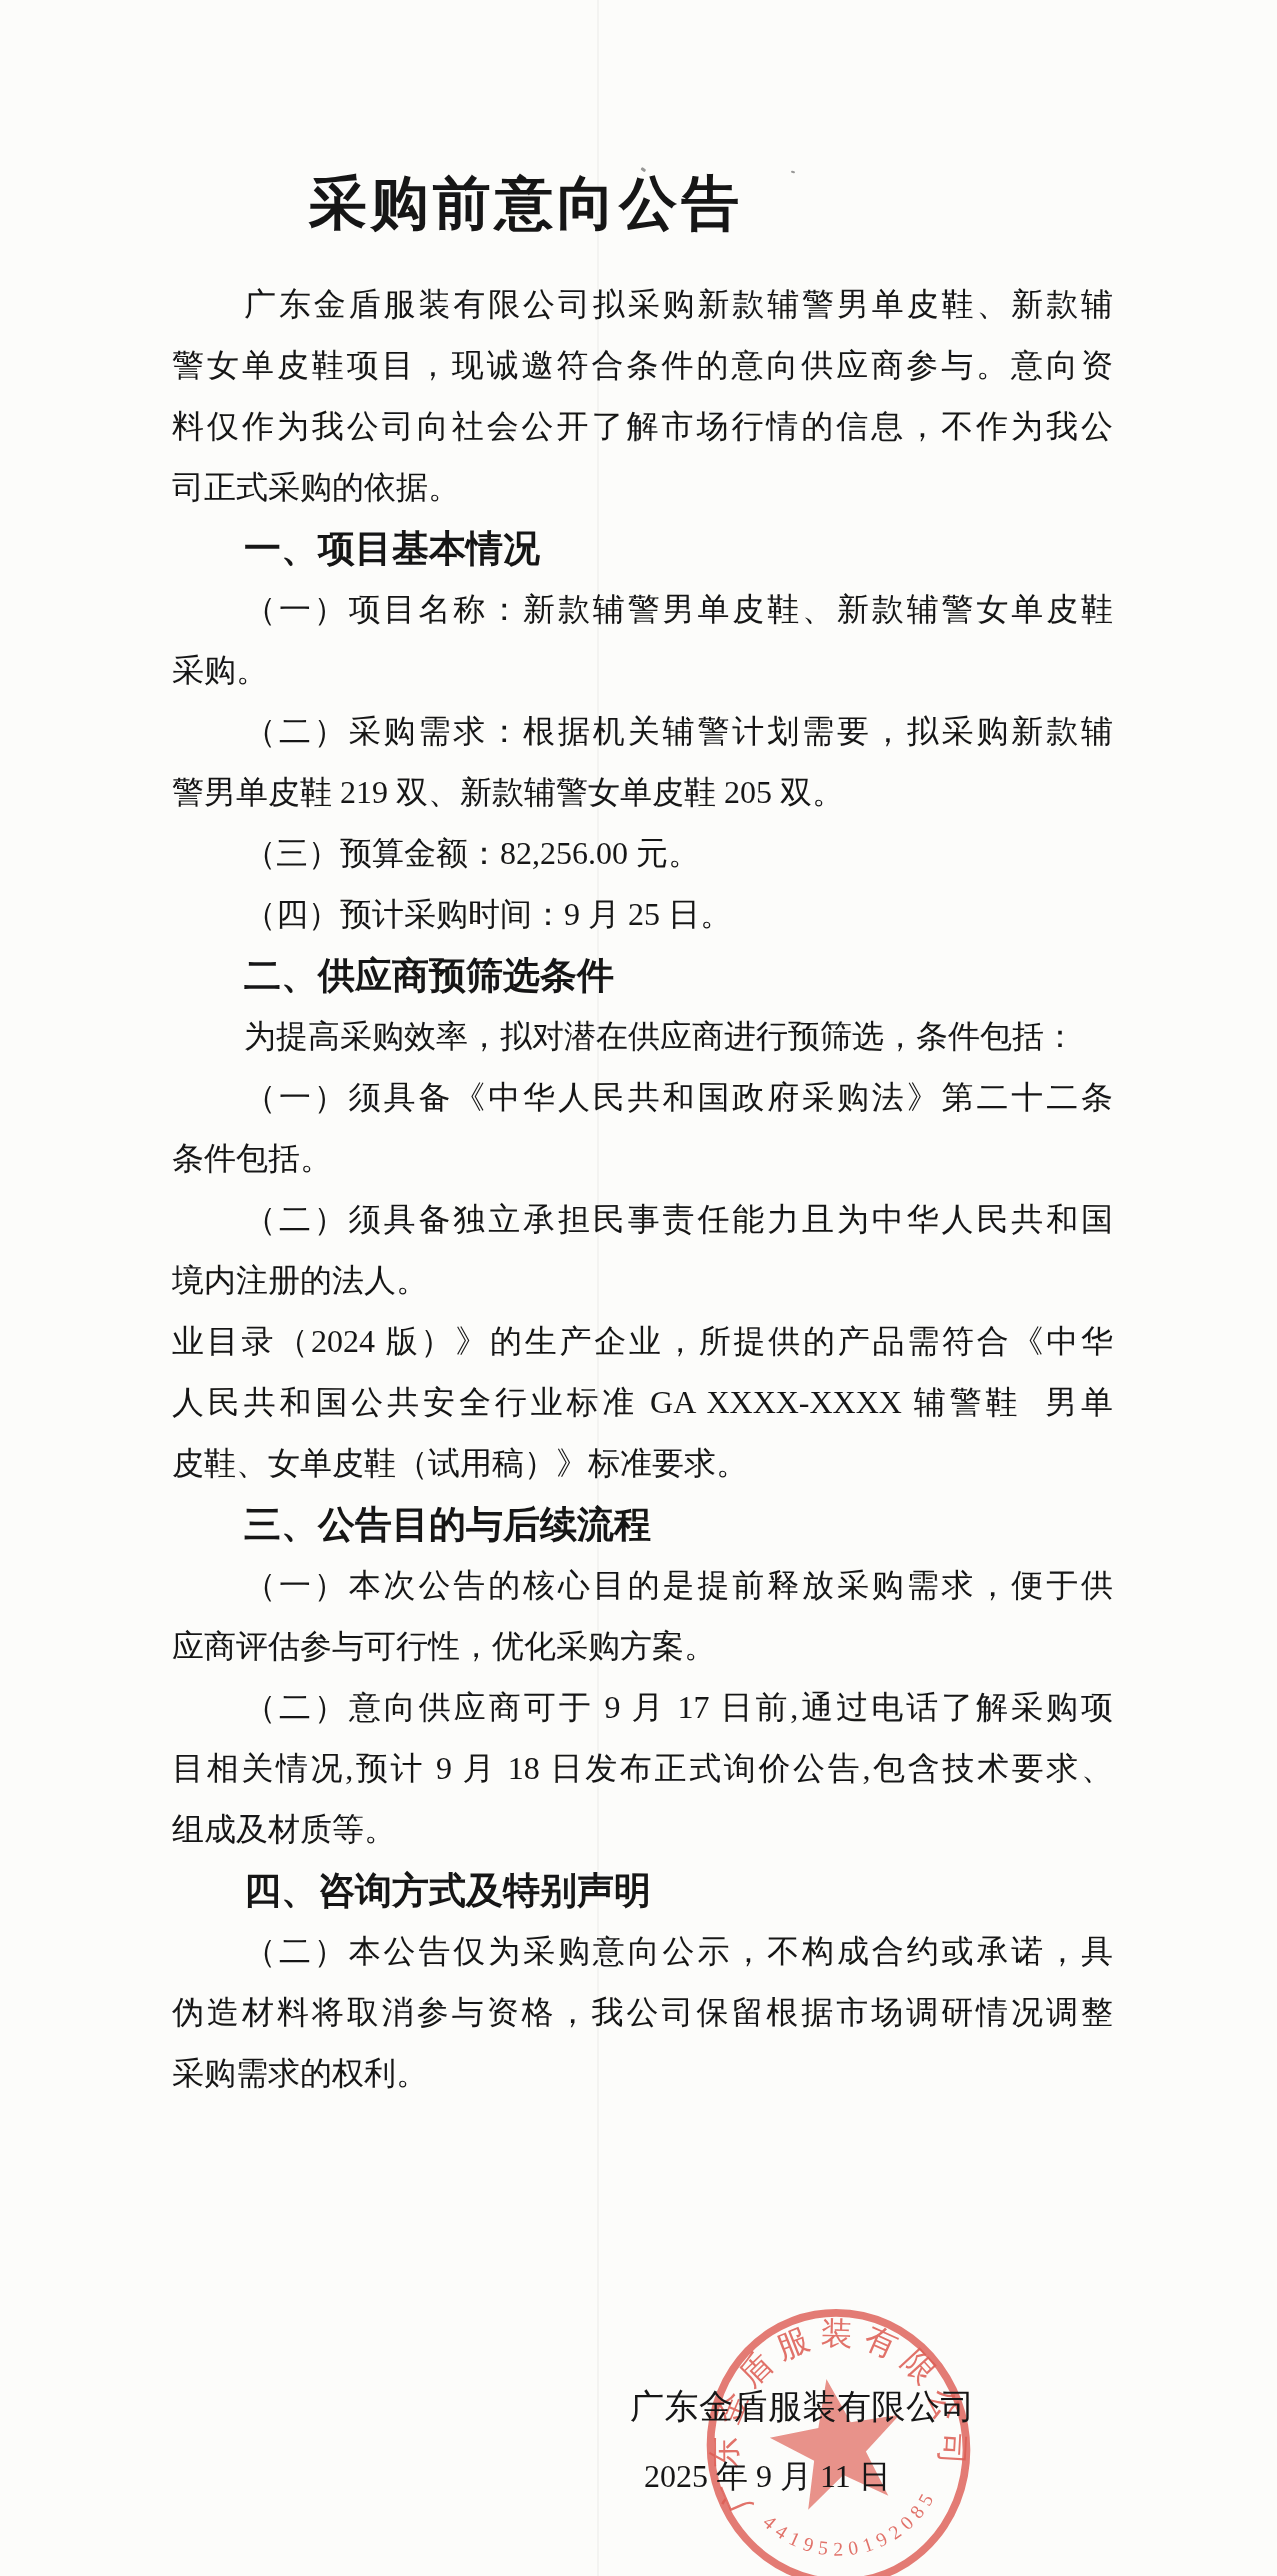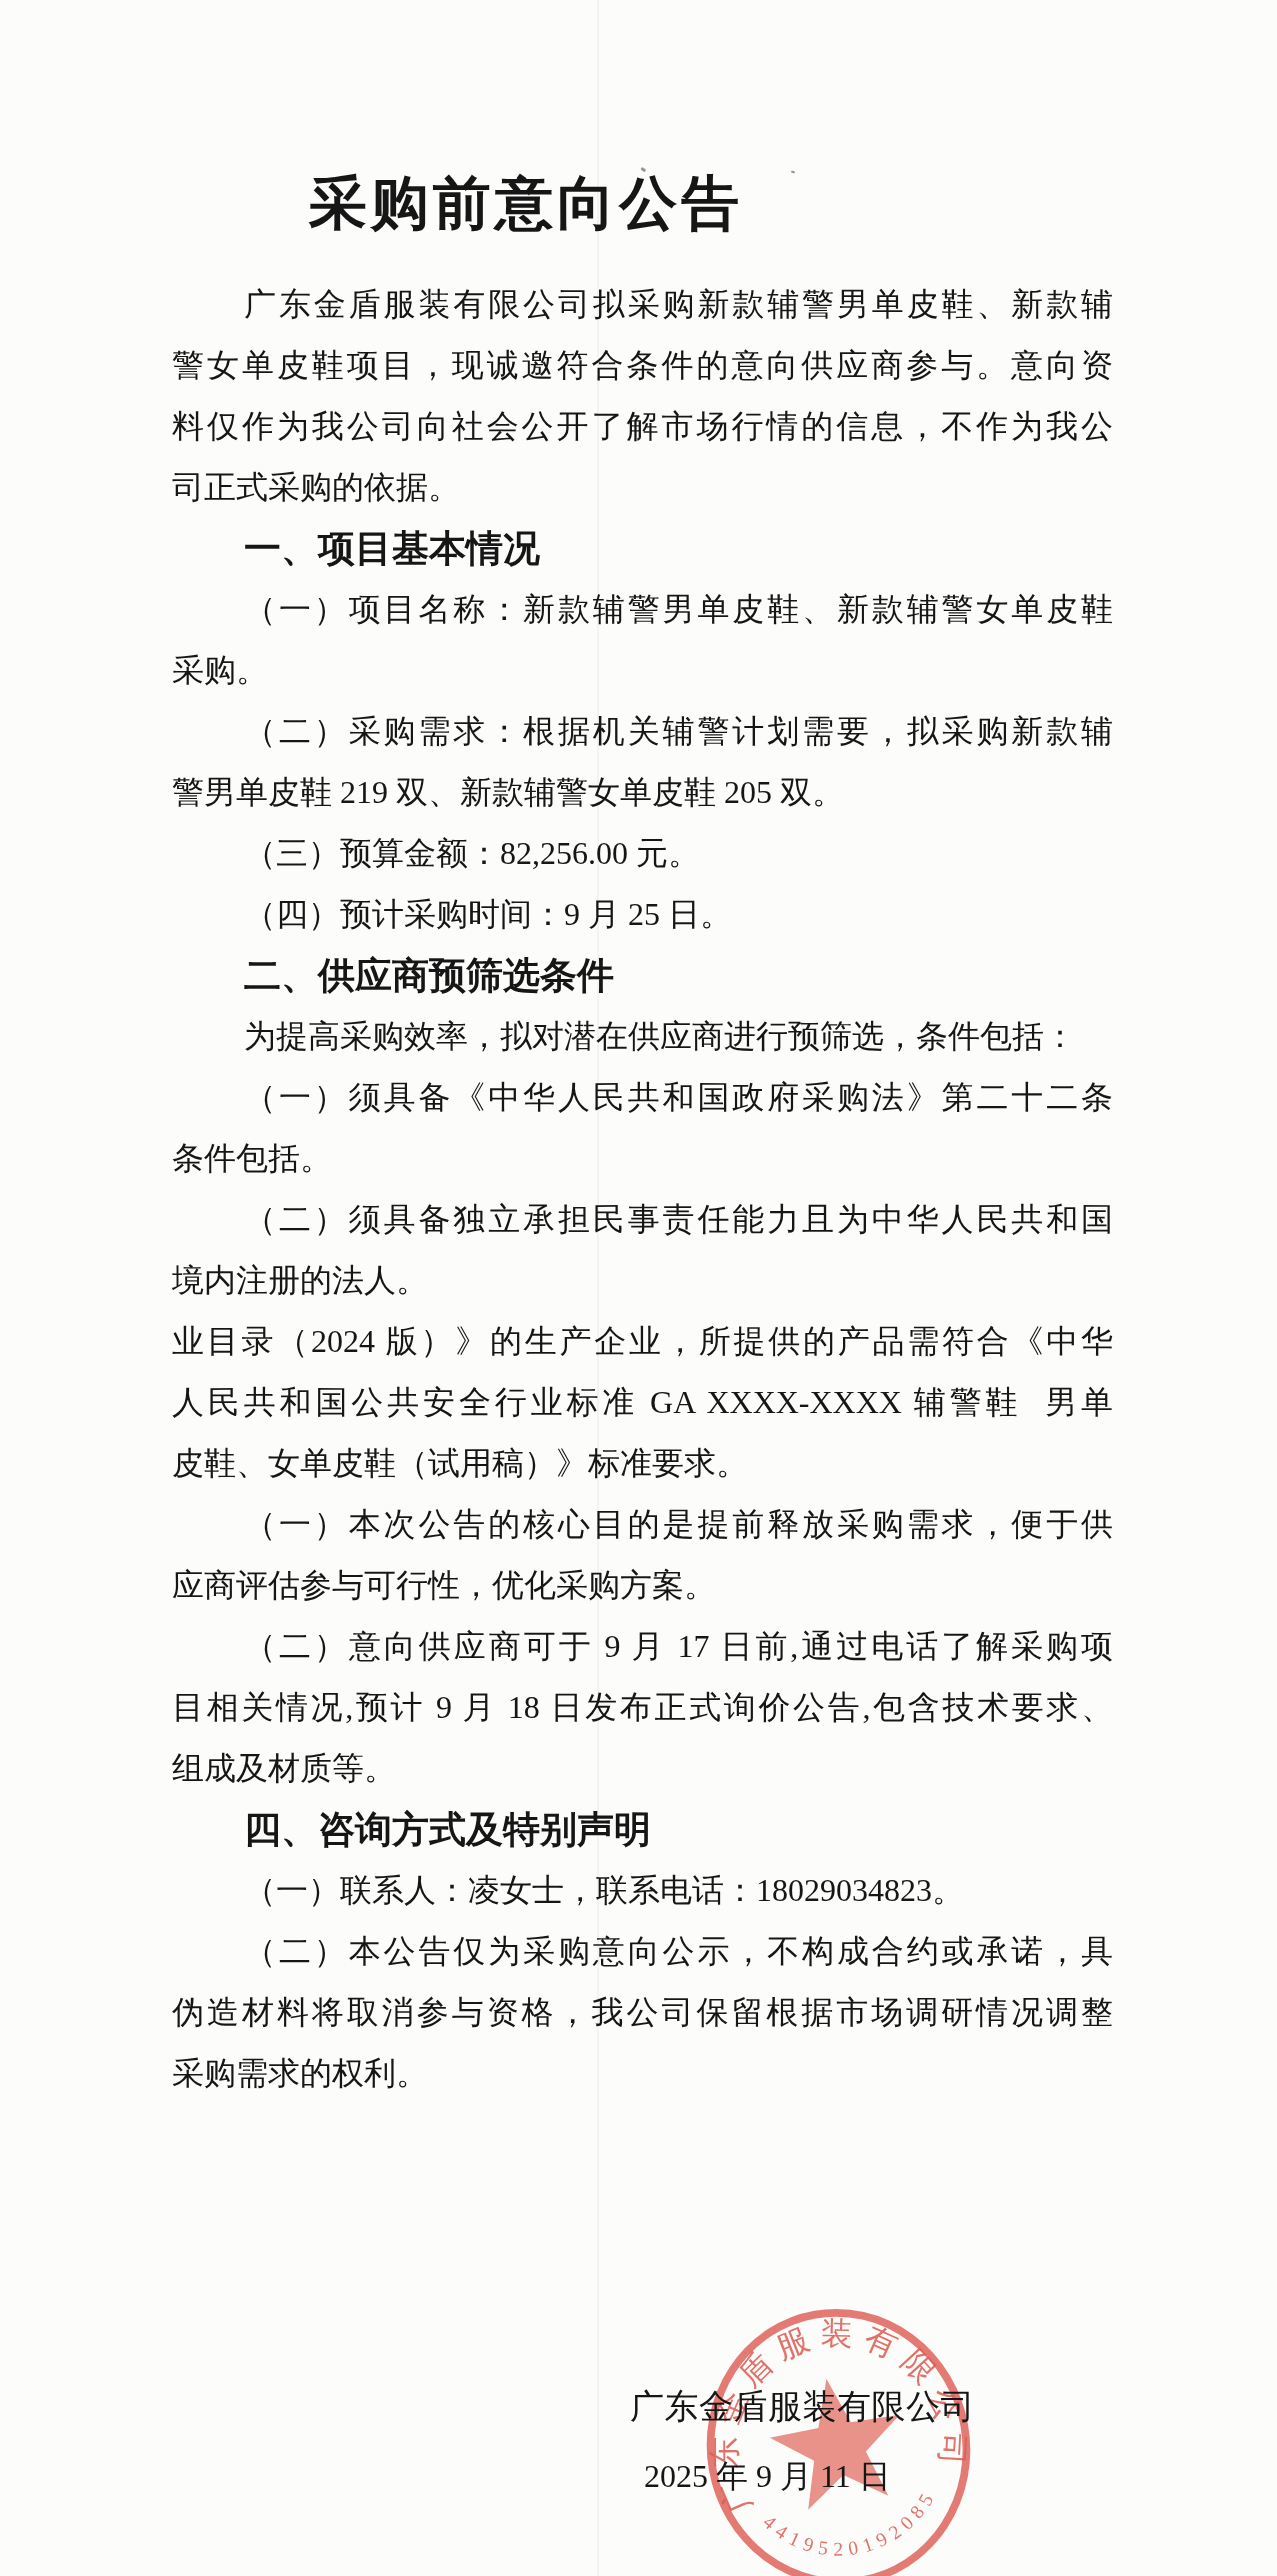--- a/index.html
+++ b/index.html
@@ -74,27 +74,27 @@
       <div class="line indent">（四）预计采购时间：9 月 25 日。</div>
       <div class="line head indent">二、供应商预筛选条件</div>
       <div class="line indent">为提高采购效率，拟对潜在供应商进行预筛选，条件包括：</div>
       <div class="line indent full">（一）须具备《中华人民共和国政府采购法》第二十二条</div>
       <div class="line">条件包括。</div>
       <div class="line indent full">（二）须具备独立承担民事责任能力且为中华人民共和国</div>
       <div class="line">境内注册的法人。</div>
       <div class="line full">业目录（2024 版）》的生产企业，所提供的产品需符合《中华</div>
       <div class="line full">人民共和国公共安全行业标准 GA XXXX-XXXX 辅警鞋  男单</div>
       <div class="line">皮鞋、女单皮鞋（试用稿）》标准要求。</div>
+      <div class="line head indent">三、公告目的与后续流程</div>
       <div class="line indent full">（一）本次公告的核心目的是提前释放采购需求，便于供</div>
       <div class="line">应商评估参与可行性，优化采购方案。</div>
       <div class="line indent full">（二）意向供应商可于 9 月 17 日前,通过电话了解采购项</div>
       <div class="line full">目相关情况,预计 9 月 18 日发布正式询价公告,包含技术要求、</div>
       <div class="line">组成及材质等。</div>
       <div class="line head indent">四、咨询方式及特别声明</div>
-      <div class="line indent">（一）联系人：凌女士，联系电话：18029034823。</div>
       <div class="line indent full">（二）本公告仅为采购意向公示，不构成合约或承诺，具</div>
       <div class="line full">伪造材料将取消参与资格，我公司保留根据市场调研情况调整</div>
       <div class="line">采购需求的权利。</div>
     </div>
 
   <svg class="stamp" viewBox="0 0 534 560" xmlns="http://www.w3.org/2000/svg">
     <defs>
       <path id="sealArcTop" d="M 85.7 364.5 A 200 200 0 1 1 448.3 364.5" fill="none"></path>
       <path id="sealArcBottom" d="M 95 400.4 A 210 210 0 0 0 439 400.4" fill="none"></path>
     </defs>

